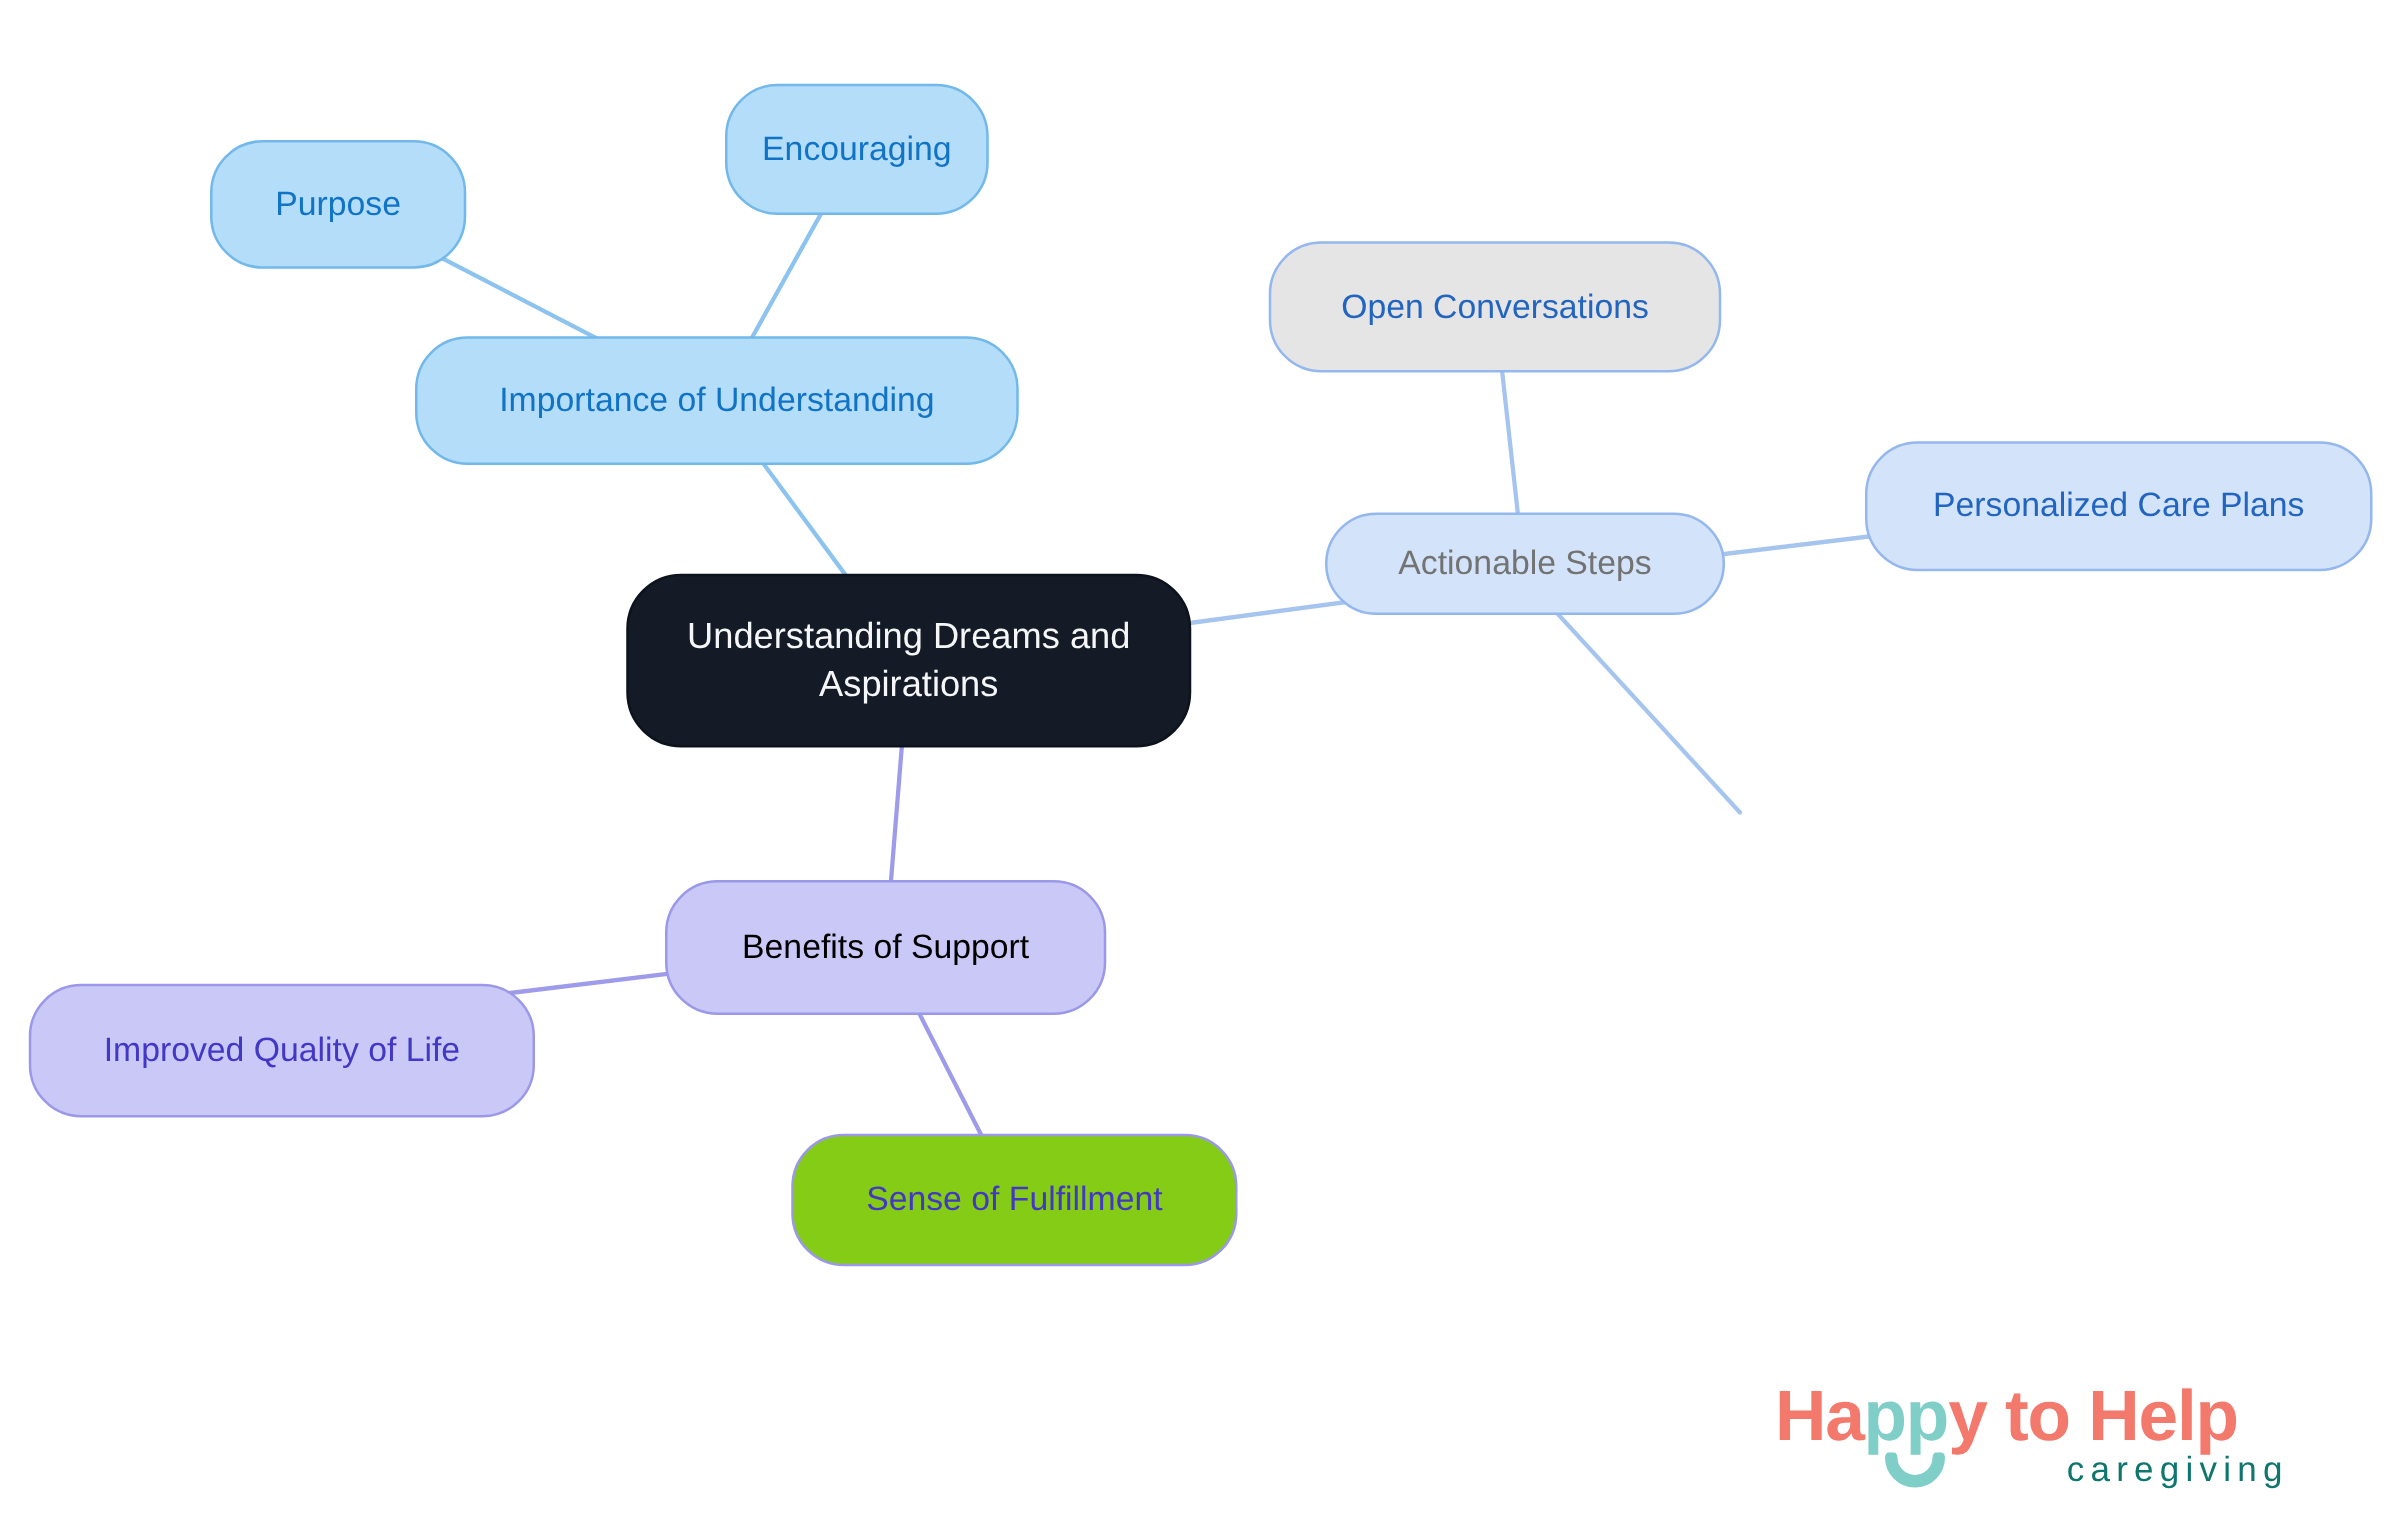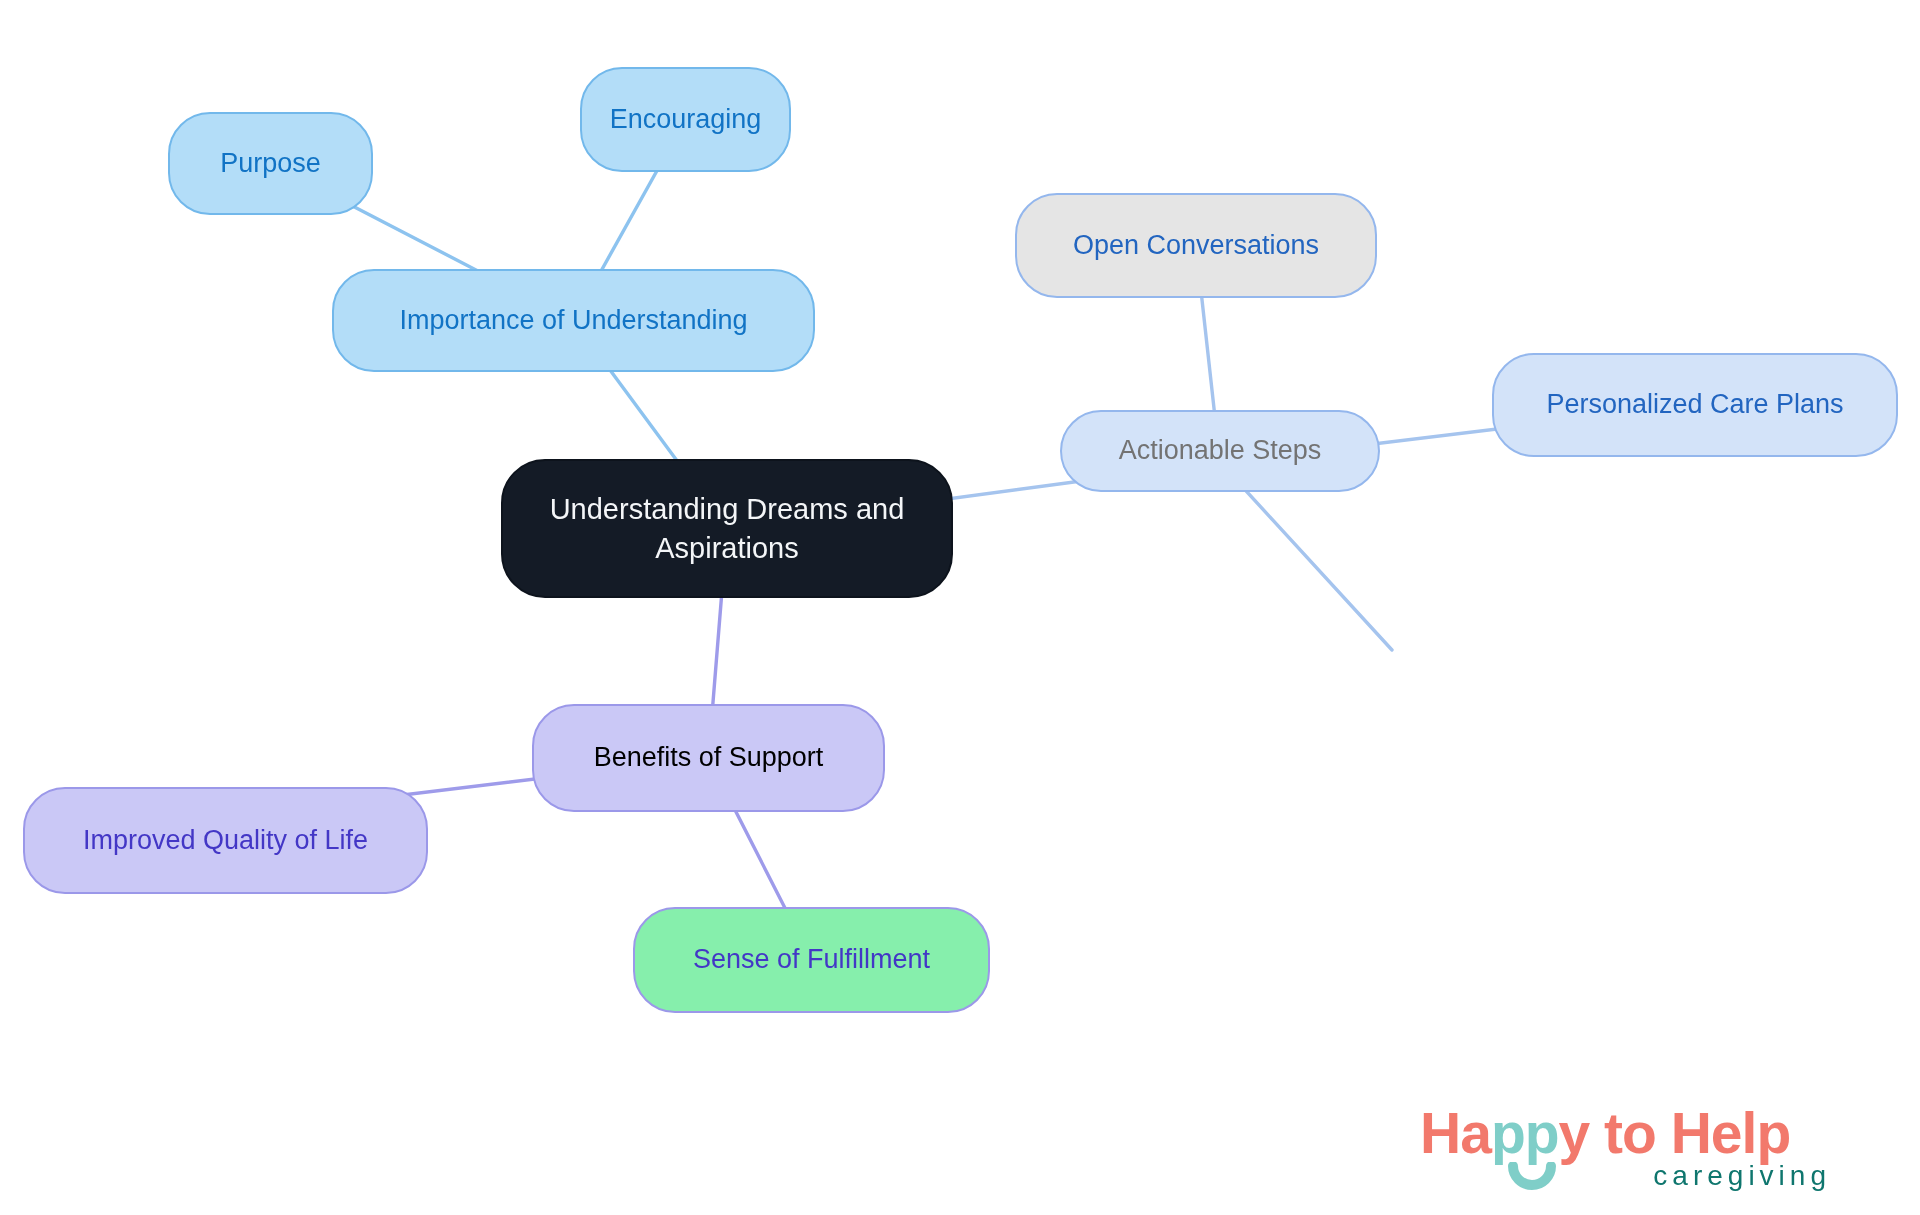--- a/index.html
+++ b/index.html
@@ -116,16 +116,16 @@
     </div>
     <div class="node" style="left: 1060px; top: 410px; width: 320px; height: 82px; background: rgb(211, 227, 249); border-color: rgb(148, 183, 237); color: #737373;">
       <span class="node-label">Actionable Steps</span>
     </div>
     <div class="node" style="left: 532px; top: 704px; width: 353px; height: 108px; background: rgb(202, 200, 246); border-color: rgb(155, 152, 233); color: #000000;">
       <span class="node-label">Benefits of Support</span>
     </div>
     <div class="node" style="left: 23px; top: 763px; width: 405px; height: 107px; background: rgb(202, 200, 246); border-color: rgb(155, 152, 233); color: rgb(67, 55, 198); margin-top: 24px;">
       <span class="node-label">Improved Quality of Life</span>
     </div>
-    <div class="node" style="left: 633px; top: 907px; width: 357px; height: 106px; background: #86efac; border-color: rgb(155, 152, 233); color: rgb(67, 55, 198);">
+    <div class="node" style="left: 633px; top: 907px; width: 357px; height: 106px; background: #84cc16; border-color: rgb(155, 152, 233); color: rgb(67, 55, 198);">
       <span class="node-label">Sense of Fulfillment</span>
     </div>
   </div>
 
 </body></html>

